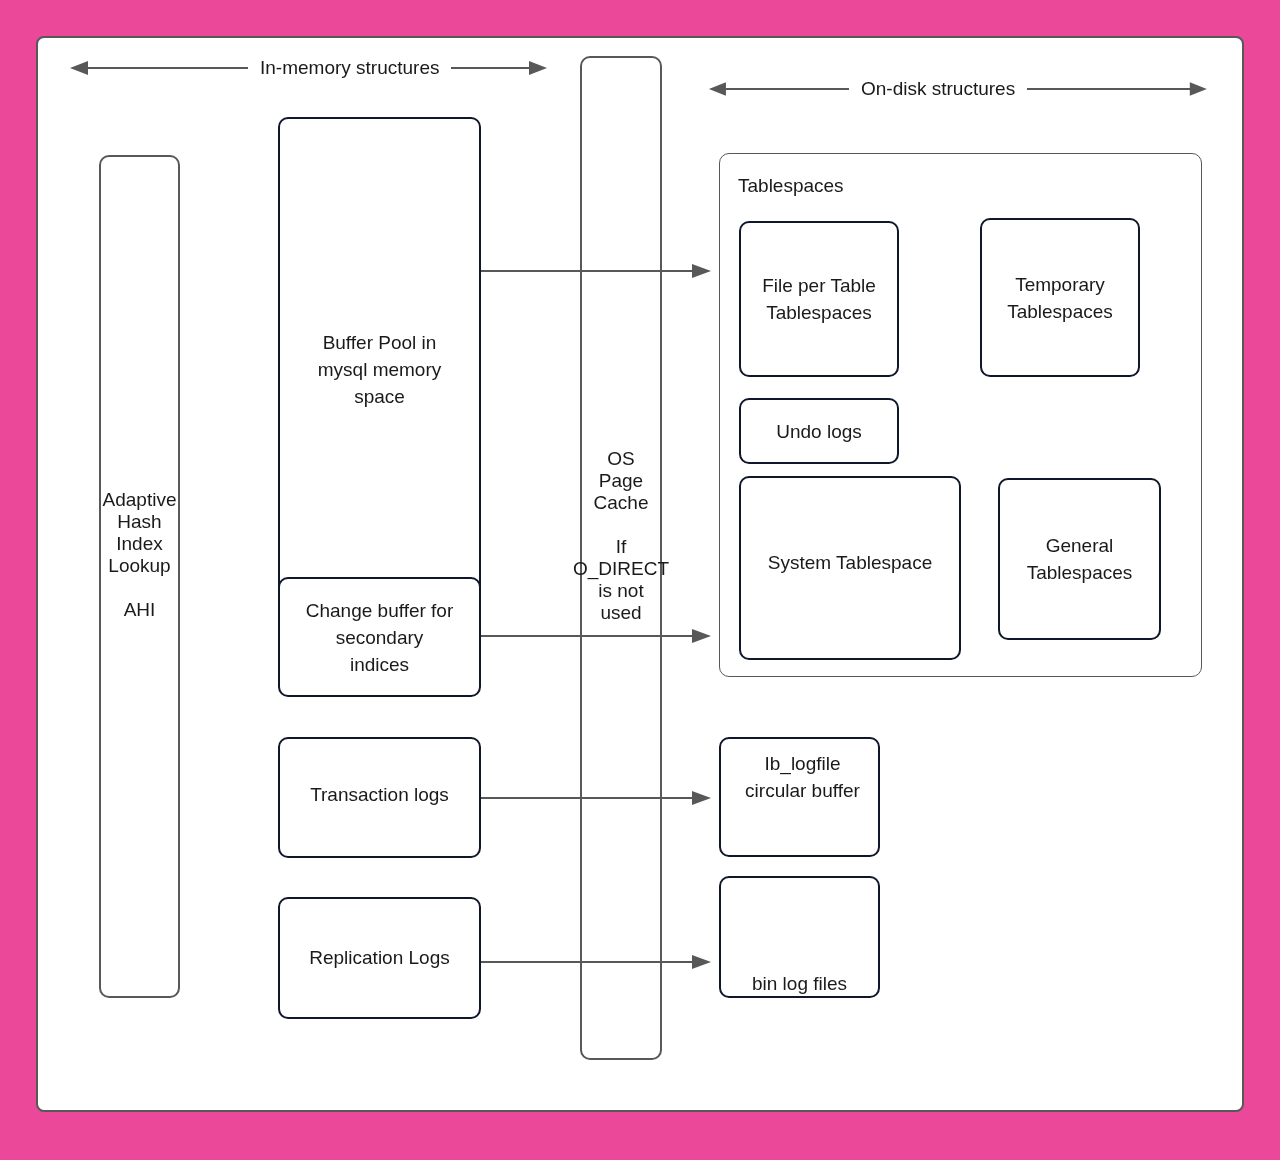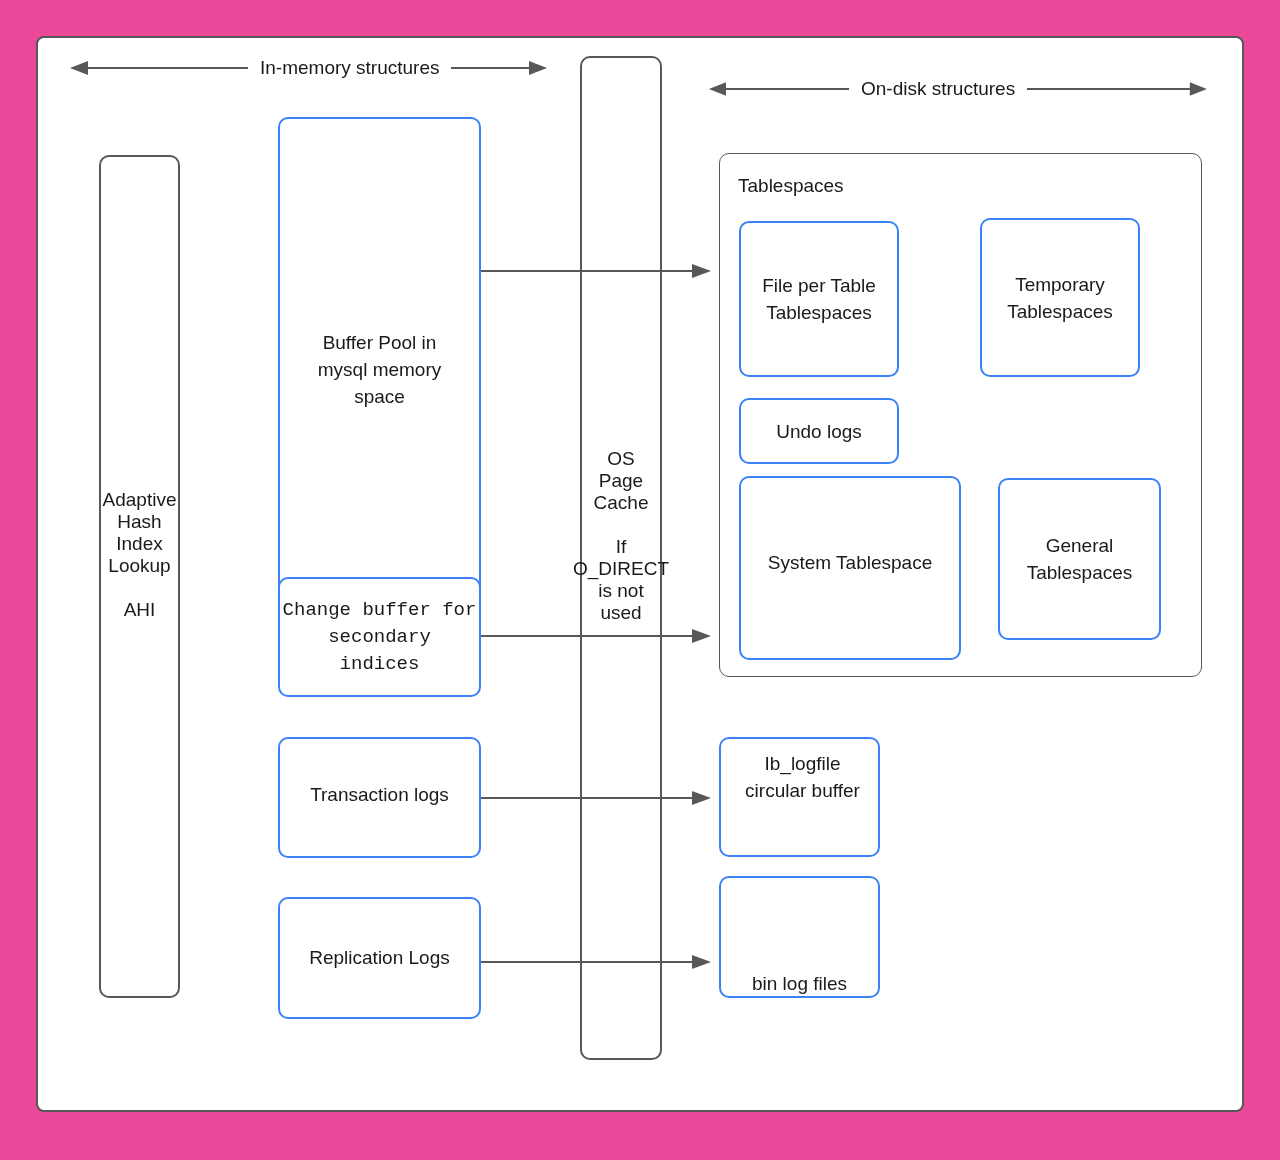--- a/index.html
+++ b/index.html
@@ -16,21 +16,21 @@
     width: 1280px;
     height: 1160px;
     background: #ec4899;
     overflow: hidden;
   }
 
   
   .node {
     position: absolute;
     box-sizing: border-box;
-    border: 2px solid #3b82f6;
+    border: 2px solid #0f172a;
     border-radius: 10px;
     background: #ffffff;
     color: #1a1a1a;
     font-size: 19px;
     line-height: 27px;
     text-align: center;
     display: flex;
     align-items: center;
     justify-content: center;
     z-index: 3;
@@ -179,21 +179,21 @@
 Lookup
 
 AHI</div>
 
   <div class="node" style="left:278px; top:117px; width:203px; height:495px;">
     <span class="lbl" style="position:relative; top:5px;">Buffer Pool in
 mysql memory
 space</span>
   </div>
 
-  <div class="node" style="left:278px; top:577px; width:203px; height:120px;font-family:Liberation Mono, monospace;">
+  <div class="node" style="left:278px; top:577px; width:203px; height:120px;">
     <span class="lbl">Change buffer for
 secondary
 indices</span>
   </div>
 
   <div class="node" style="left:278px; top:737px; width:203px; height:121px;">
     <span class="lbl" style="position:relative; top:-3px;">Transaction logs</span>
   </div>
 
   <div class="node" style="left:278px; top:897px; width:203px; height:122px;">

